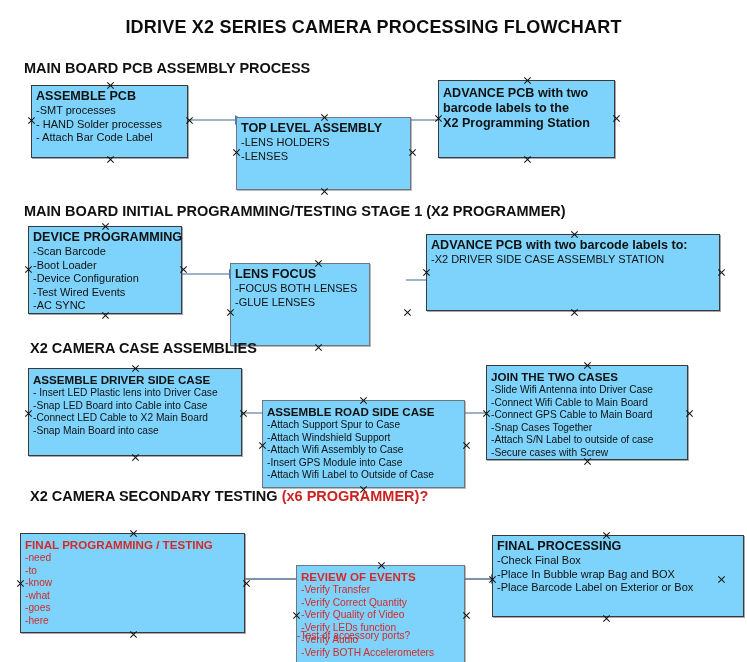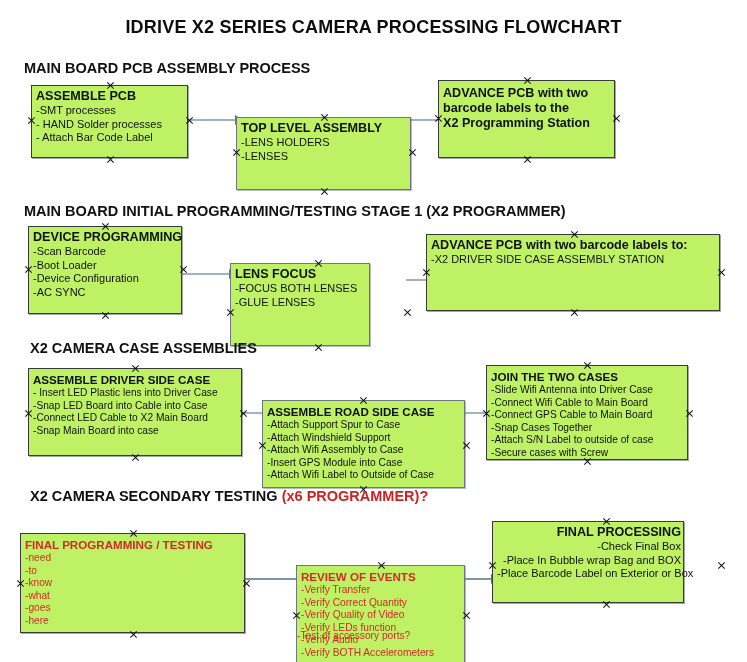--- a/index.html
+++ b/index.html
@@ -23,21 +23,21 @@
 
   .section-head{
     position:absolute;
     font-size:14.5px;font-weight:bold;color:#111111;
     white-space:nowrap;
   }
   .section-head .accent{color:#cc2222;}
 
   .node{
     position:absolute;
-    background:#bef264;
+    background:#7dd3fc;
     border:1px solid #3a3a3a;
     box-sizing:border-box;
     box-shadow:1px 1px 0 rgba(90,95,110,.55);
     overflow:visible;
   }
   .node.gray-border{border:1px solid #6f7680;box-shadow:1px 1px 0 rgba(110,115,125,.5);margin-top:32px;}
   .node .body{position:absolute;left:4px;top:3px;right:2px;}
   .node .hd{
     font-size:12.6px;font-weight:bold;color:#111;
     line-height:15px;white-space:nowrap;
@@ -144,20 +144,21 @@
   <div class="conn" style="left:406px;top:279px;width:30px;">
     <span class="head"></span>
   </div>
 
   <div class="node" style="left:28px;top:226px;width:154px;height:88px;">
     <div class="body">
       <div class="hd">DEVICE PROGRAMMING</div>
       <div class="ln">-Scan Barcode</div>
       <div class="ln">-Boot Loader</div>
       <div class="ln">-Device Configuration</div>
+      <div class="ln">-Test Wired Events</div>
       <div class="ln">-AC SYNC</div>
     </div>
     <span class="hx" style="left:-5px;top:38px;"></span>
     <span class="hx" style="left:72px;top:-5px;"></span>
     <span class="hx" style="left:72px;top:84px;"></span>
     <span class="hx" style="left:150px;top:38px;"></span>
   </div>
 
   <div class="node gray-border" style="left:230px;top:231px;width:140px;height:83px;">
     <div class="body">
@@ -275,21 +276,21 @@
       <div class="ln">-Verify Audio</div>
       <div class="ln">-Verify BOTH Accelerometers</div>
     </div>
     <span class="hx" style="left:-5px;top:45px;"></span>
     <span class="hx" style="left:80px;top:-5px;"></span>
     <span class="hx" style="left:80px;top:96px;"></span>
     <span class="hx" style="left:165px;top:45px;"></span>
   </div>
   <div class="spill" style="left:297px;top:630px;">-Test of accessory ports?</div>
 
-  <div class="node" style="left:492px;top:521px;width:192px;height:82px;text-align:right;">
+  <div class="node" style="left:492px;top:535px;width:252px;height:82px;">
     <div class="body">
       <div class="hd">FINAL PROCESSING</div>
       <div class="ln"> -Check Final Box</div>
       <div class="ln">-Place In Bubble wrap Bag and BOX</div>
       <div class="ln">-Place Barcode Label on Exterior or Box</div>
     </div>
     <span class="hx" style="left:-5px;top:39px;"></span>
     <span class="hx" style="left:109px;top:-5px;"></span>
     <span class="hx" style="left:109px;top:78px;"></span>
     <span class="hx" style="left:224px;top:39px;"></span>

